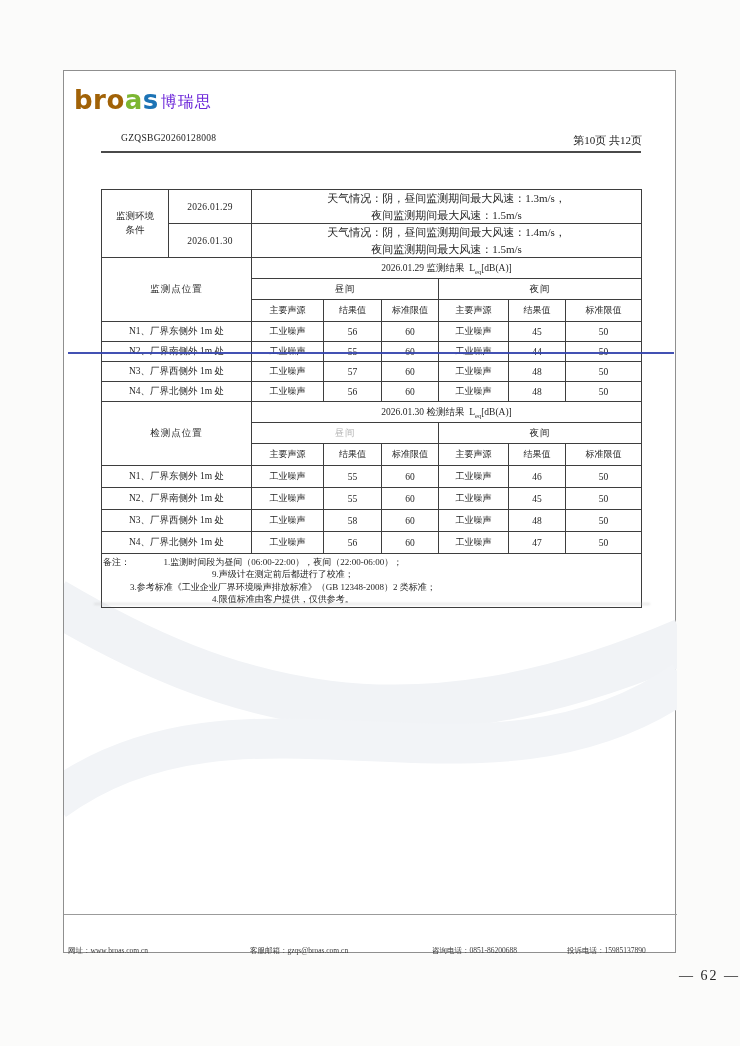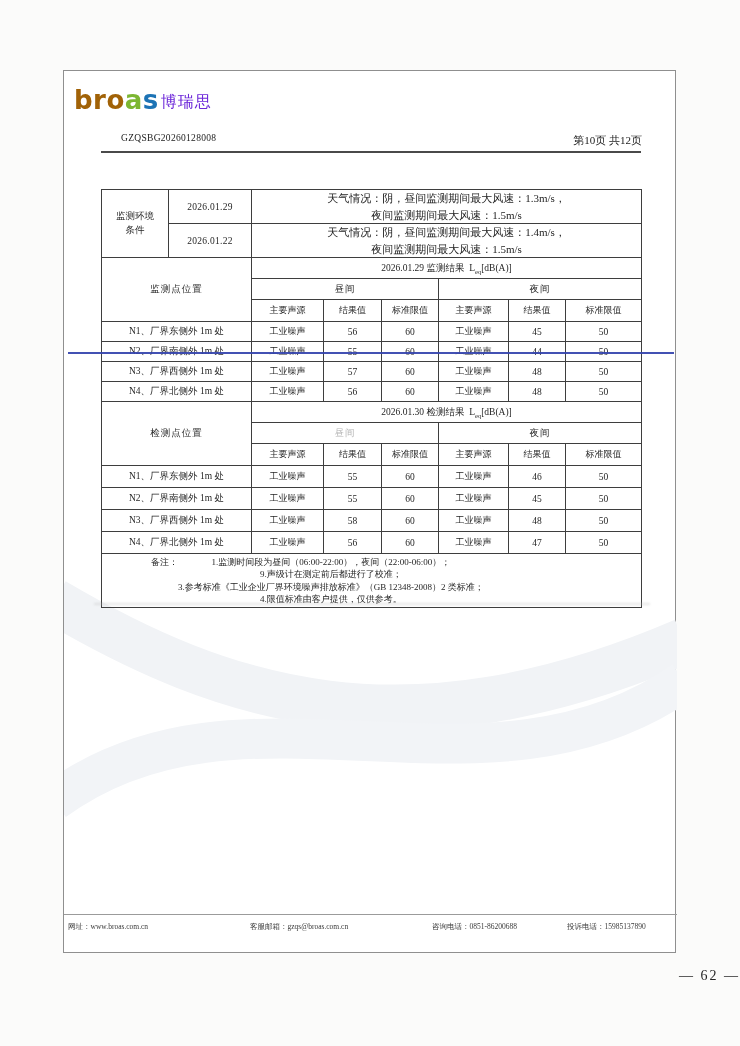--- a/index.html
+++ b/index.html
@@ -54,29 +54,29 @@
   td.ttl { font-size:9.5px; }
   td.ttl sub { font-size:6.5px; }
   td.daynight { font-size:9.5px; letter-spacing:1px; }
   td.daynight.faded { color:#b5b5b5; }
   td.sub { font-size:9px; }
   td.loc { font-size:9.5px; }
   td.src { font-size:9px; }
   td.val { font-size:9.5px; }
   td.notes { text-align:left; vertical-align:top; padding:3px 5px; }
   .notes-flex { display:flex; align-items:flex-start; font-size:9px; line-height:1.38; }
-  .notes-label { white-space:nowrap;padding-left:48px; }
+  .notes-label { white-space:nowrap; }
   
   .blue-line { position:absolute; left:68px; top:352px; width:606px; height:2px; background:#3342ad; opacity:0.92; }
   .table-shadow { position:absolute; left:30px; top:532px; width:556px; height:2px; background:#b9b9b9; opacity:0.35; filter:blur(1px); }
   .watermark { position:absolute; left:0; top:500px; width:613px; height:280px; pointer-events:none; }
   
   .footer-rule { position:absolute; left:0; top:843px; width:613px; height:1px; background:#9b9b9b; }
   .footer { position:absolute; left:0; top:851px; width:613px; height:14px; font-size:7.5px; color:#3a3a3a; }
-  .footer span { position:absolute; white-space:nowrap; }
+  .footer span { position:absolute; white-space:nowrap;margin-top:24px; }
   .f-web{left:4px;} .f-mail{left:186px;} .f-tel{left:368px;} .f-complaint{left:503px;}
   
   .page-number {
     position:absolute; left:0; top:968px; width:740px; text-align:right;
     font-size:14px; letter-spacing:2px; color:#242424;
   }
 </style>
 </head>
 <body>
 
@@ -113,21 +113,21 @@
         <div>监测环境</div>
         <div>条件</div>
       </td>
       <td class="date">2026.01.29</td>
       <td colspan="6" class="weather">
         <div>天气情况：阴，昼间监测期间最大风速：1.3m/s，</div>
         <div>夜间监测期间最大风速：1.5m/s</div>
       </td>
     </tr>
     <tr class="h31">
-      <td class="date">2026.01.22</td>
+      <td class="date">2026.01.30</td>
       <td colspan="6" class="weather">
         <div>天气情况：阴，昼间监测期间最大风速：1.4m/s，</div>
         <div>夜间监测期间最大风速：1.5m/s</div>
       </td>
     </tr>
 
     <tr class="h21">
       <td colspan="2" rowspan="3" class="lochead">监测点位置</td>
       <td colspan="6" class="ttl"><span>2026.01.29 监测结果</span>&nbsp;&nbsp;<span>L</span><sub>eq</sub><span>[dB(A)]</span></td>
     </tr>

